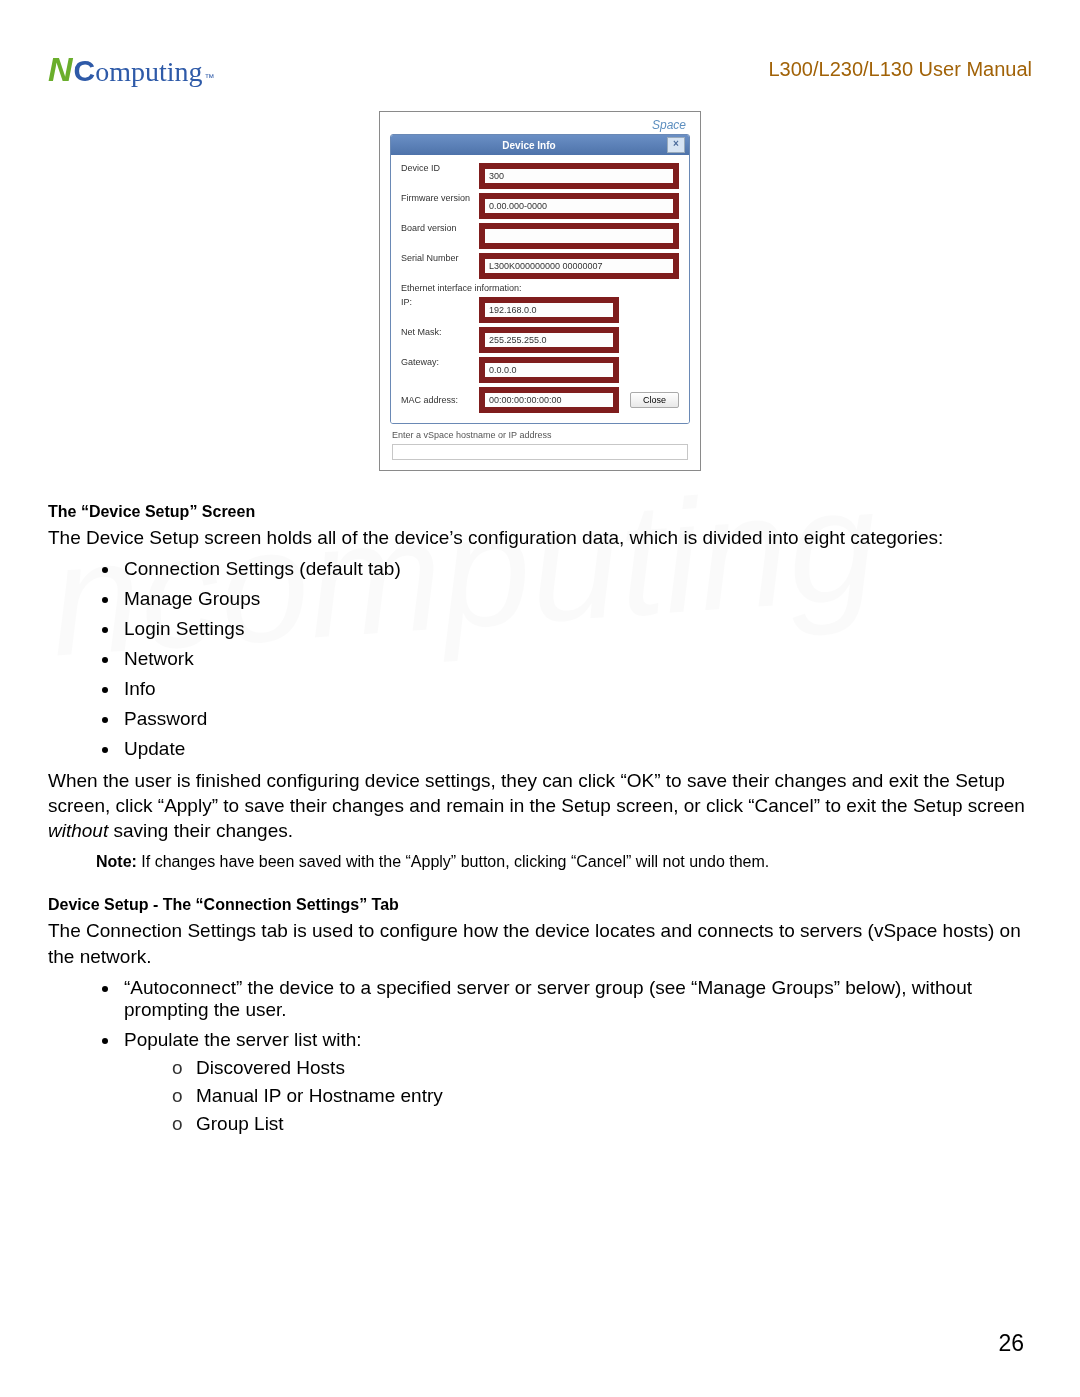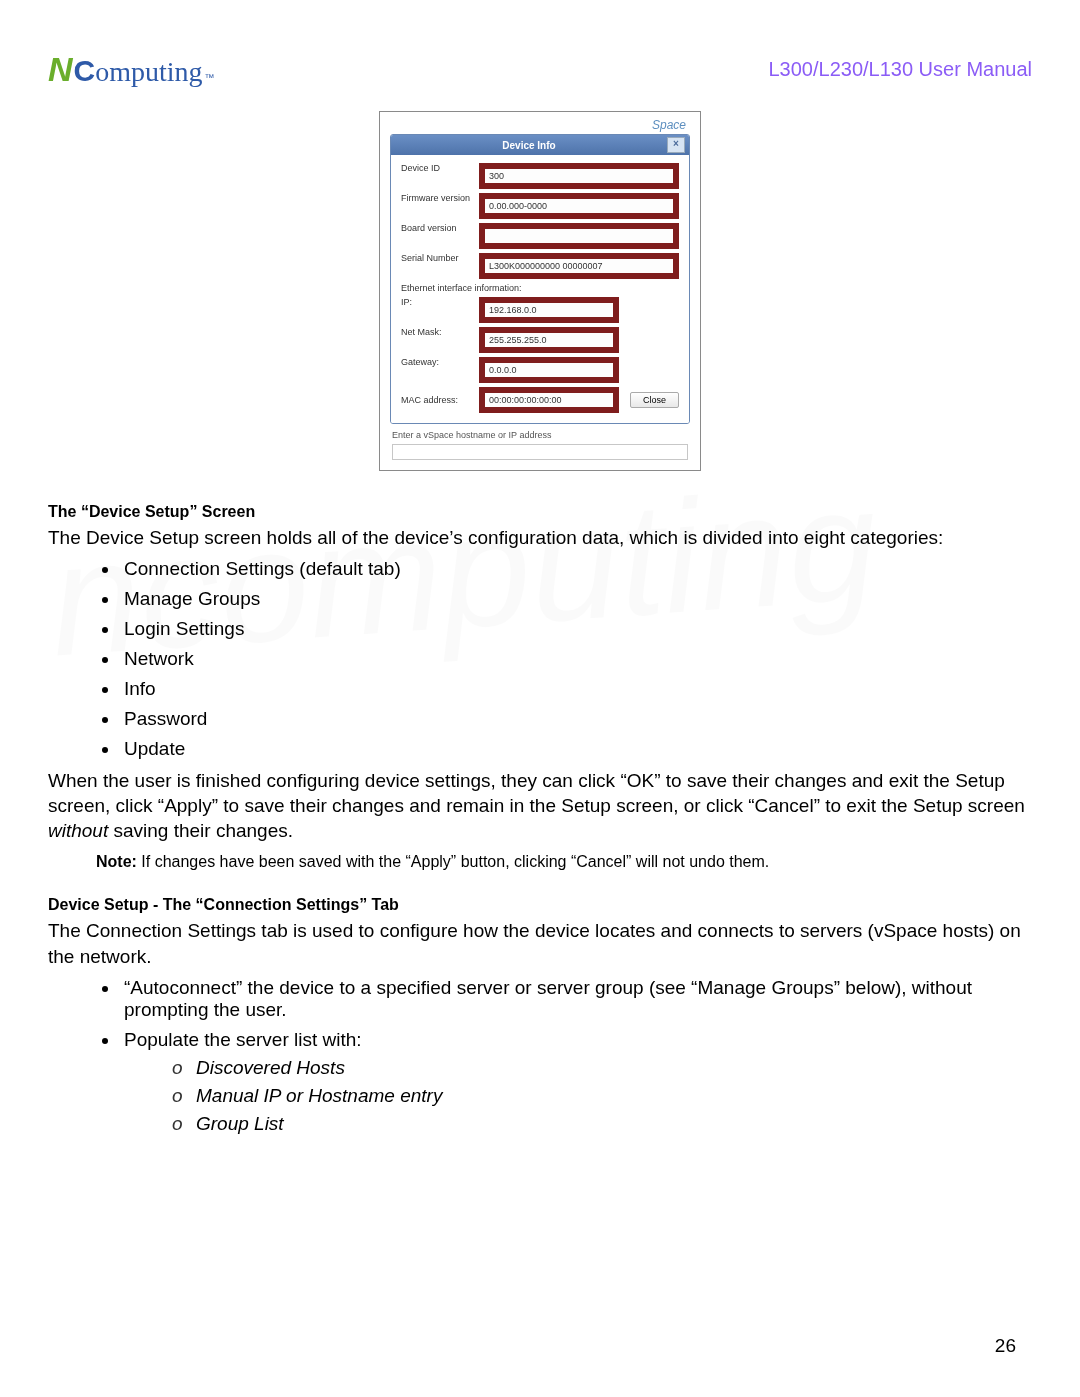--- a/index.html
+++ b/index.html
@@ -45,21 +45,21 @@
     font-family: Liberation Serif, serif;
   }
   .logo .tm {
     color: #2e5aa8;
     font-size: 10px;
     margin-left: 2px;
     margin-top: 4px;
   }
   .doc-title {
     font-size: 20px;
-    color: #8b5cf6;
+    color: #a16207;
   }
 
   
   .shot-wrap {
     display: flex;
     justify-content: center;
     margin: 22px 0 32px 0;
   }
   .shot {
     width: 320px;
@@ -157,32 +157,32 @@
     border: 1px solid #c7c7c7;
     height: 14px;
     background: #fff;
   }
 
   
   h3 { font-size: 16px; font-weight: bold; margin: 22px 0 4px 0; }
   p  { font-size: 19px; margin: 0 0 8px 0; line-height: 1.32; }
   ul.main { margin: 6px 0 8px 0; padding-left: 72px; }
   ul.main > li { font-size: 19px; margin-bottom: 8px; list-style: disc; padding-left: 4px; }
-  ul.sub  { margin: 6px 0 0 0; padding-left: 48px; list-style: none; font-style: italic; }
+  ul.sub  { margin: 6px 0 0 0; padding-left: 48px; list-style: none; }
   ul.sub > li { font-size: 19px; margin-bottom: 6px; }
   ul.sub > li:before { content: "o"; display: inline-block; width: 24px; color:#333; }
   .note { font-size: 16px; margin-left: 48px; margin-top: 6px; margin-bottom: 24px; }
   .note b { font-weight: bold; }
   em.it { font-style: italic; }
 
   .page-num {
     position: absolute;
     bottom: 40px;
-    right: 64px;
-    font-size: 19px;
+    right: 56px;
+    font-size: 23px;
   }
 
   
   .watermark {
     position: absolute;
     top: 480px;
     left: 50px;
     font-size: 160px;
     font-style: italic;
     color: rgba(0,0,0,0.02);

